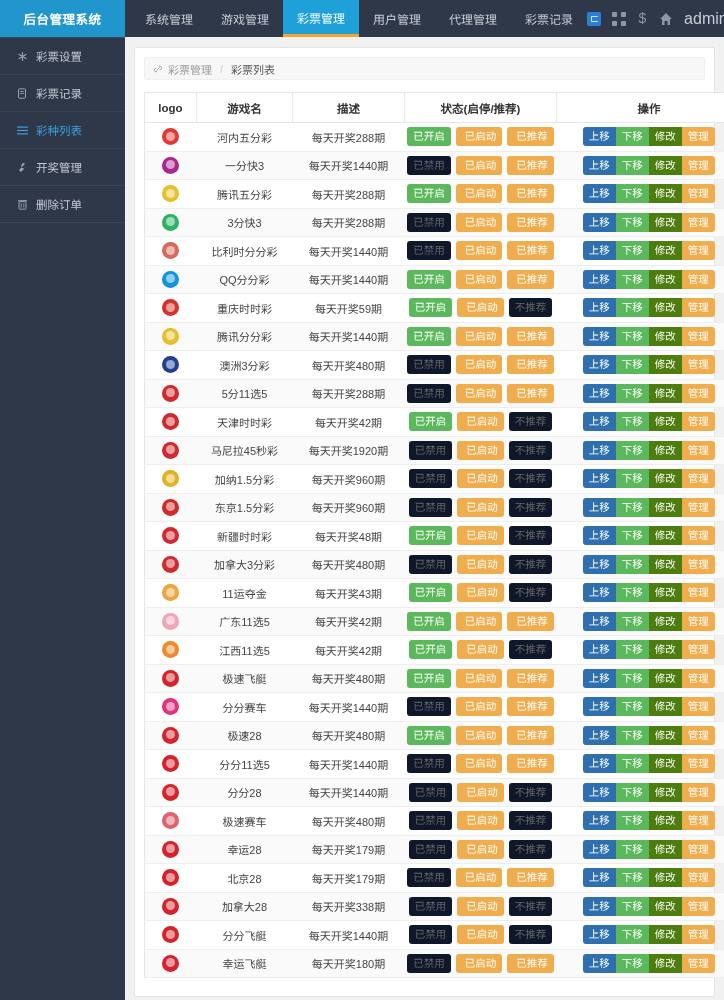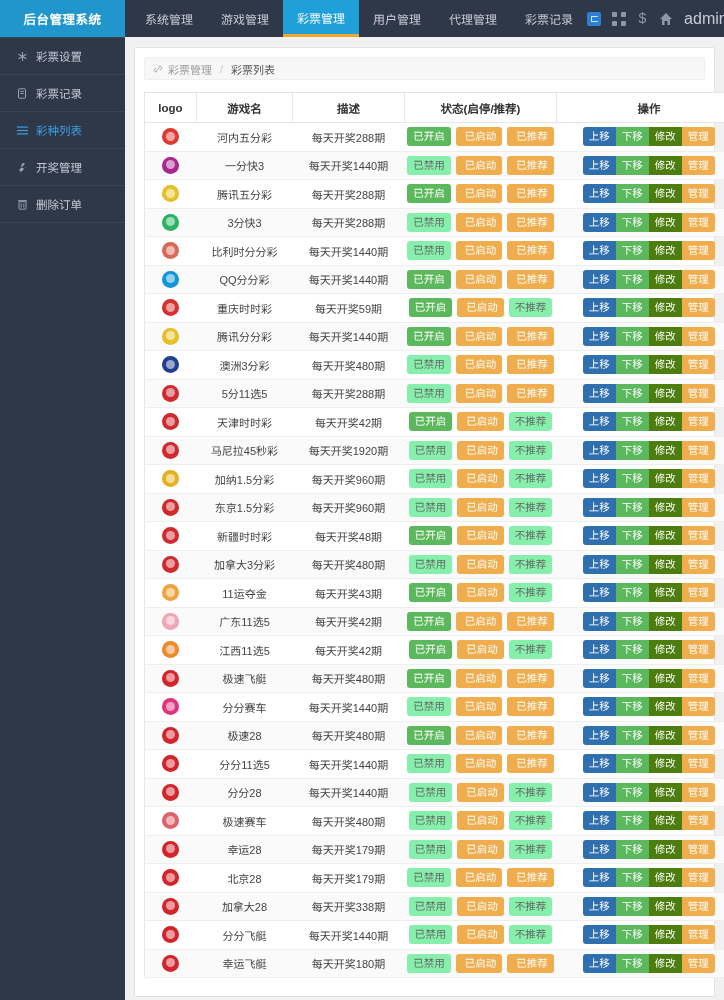--- a/index.html
+++ b/index.html
@@ -189,21 +189,21 @@
     padding: 3px 6px;
     border-radius: 3px;
     font-size: 10.5px;
     line-height: 1.25;
     color: #fff;
     cursor: pointer;
     white-space: nowrap;
   }
   .tag.green  { background: #5cb85c; }
   .tag.orange { background: #f0ad4e; padding-left: 9px; }
-  .tag.grey   { background: #86efac; color: #666; }
+  .tag.grey   { background: #0f172a; color: #666; }
 
   .op-wrap { display: flex; align-items: center; justify-content: center; }
   .btn {
     display: inline-block;
     padding: 3px 6px;
     font-size: 10.5px;
     line-height: 1.25;
     color: #fff;
     cursor: pointer;
     white-space: nowrap;

